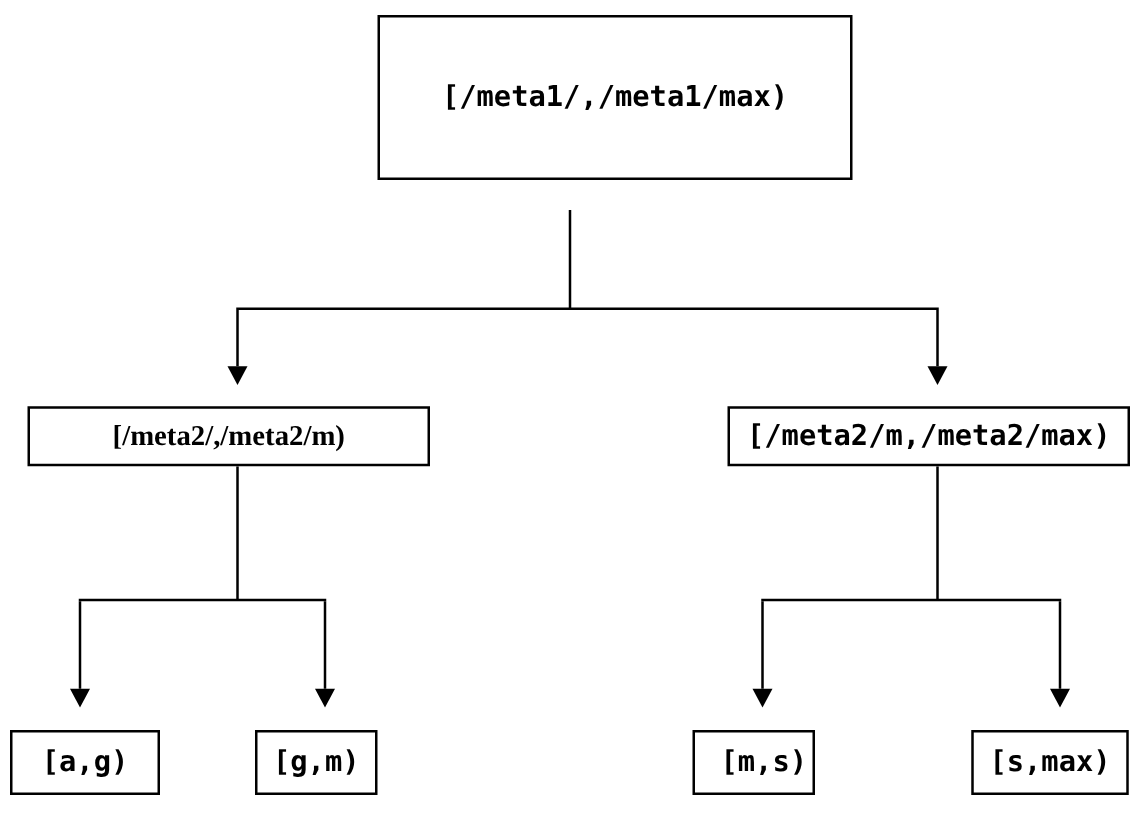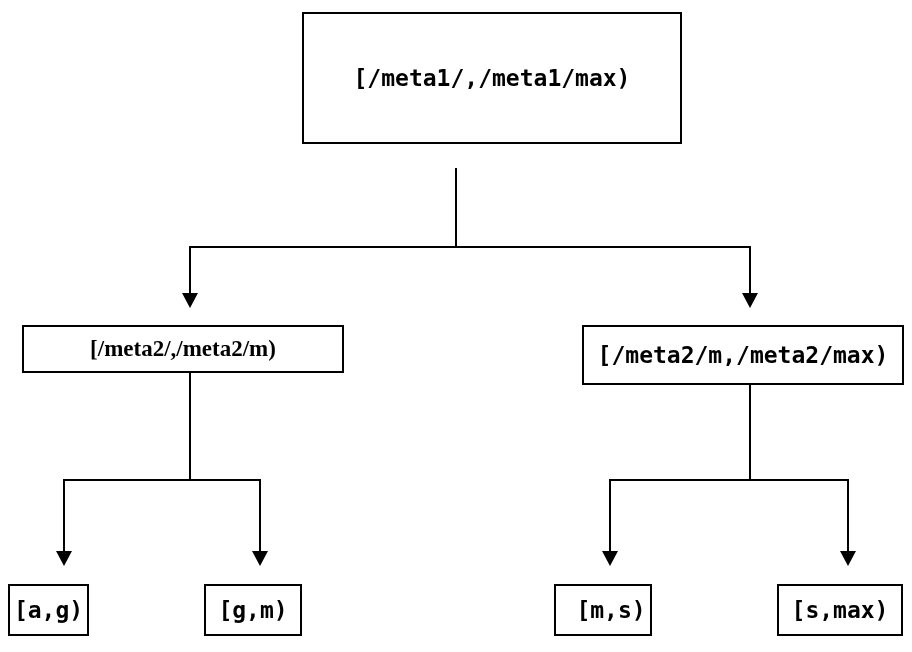--- a/index.html
+++ b/index.html
@@ -37,22 +37,22 @@
     width: 0;
     height: 0;
     border-left: 8px solid transparent;
     border-right: 8px solid transparent;
     border-top: 15px solid #000000;
   }
 
   
   .node-root       { left: 259px; top: 12px;  width: 380px; height: 132px; margin-left: 43px; }
   .node-meta2-low  { left: 22px;  top: 325px; width: 322px; height: 48px; font-family: Liberation Serif, serif; }
-  .node-meta2-high { left: 582px; top: 325px; width: 322px; height: 60px; }
-  .node-leaf-ag    { left: 8px;   top: 584px; width: 81px; height: 52px; text-align: right; }
+  .node-meta2-high { left: 582px; top: 325px; width: 322px; height: 48px; }
+  .node-leaf-ag    { left: 8px;   top: 584px; width: 120px; height: 52px; text-align: right; }
   .node-leaf-gm    { left: 204px; top: 584px; width: 98px;  height: 52px; }
   .node-leaf-ms    { left: 554px; top: 584px; width: 98px;  height: 52px; padding-left: 16px; }
   .node-leaf-smax  { left: 777px; top: 584px; width: 126px; height: 52px; text-align: center; }
 
   
   .e1-trunk   { left: 455px; top: 168px; width: 2px;   height: 80px; }
   .e1-bar     { left: 189px; top: 246px; width: 562px; height: 2px; }
   .e1-drop-l  { left: 189px; top: 248px; width: 2px;   height: 45px; }
   .e1-arrow-l { left: 182px; top: 293px; }
   .e1-drop-r  { left: 749px; top: 248px; width: 2px;   height: 45px; }

